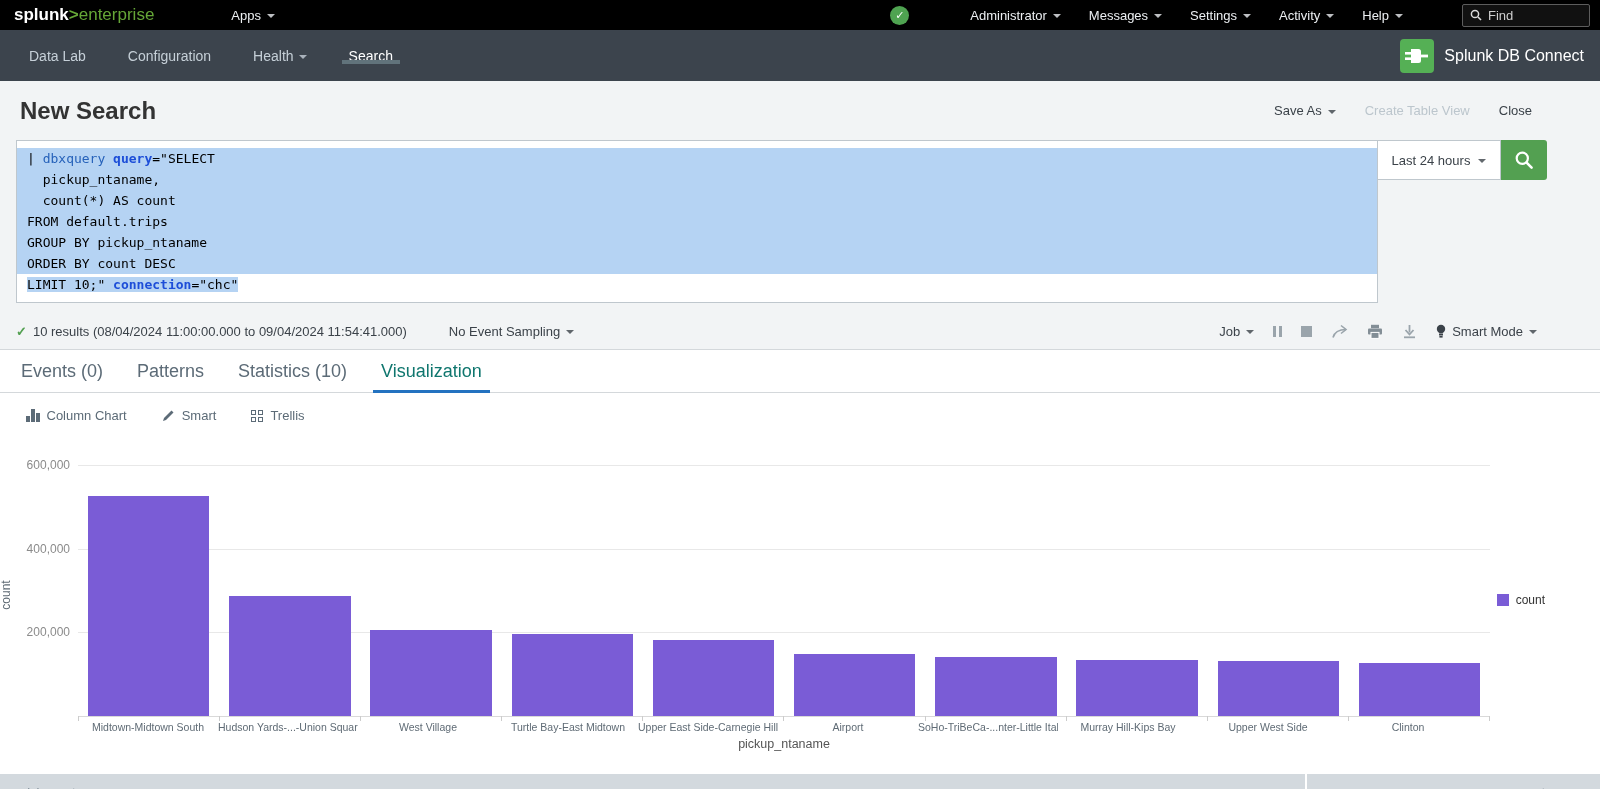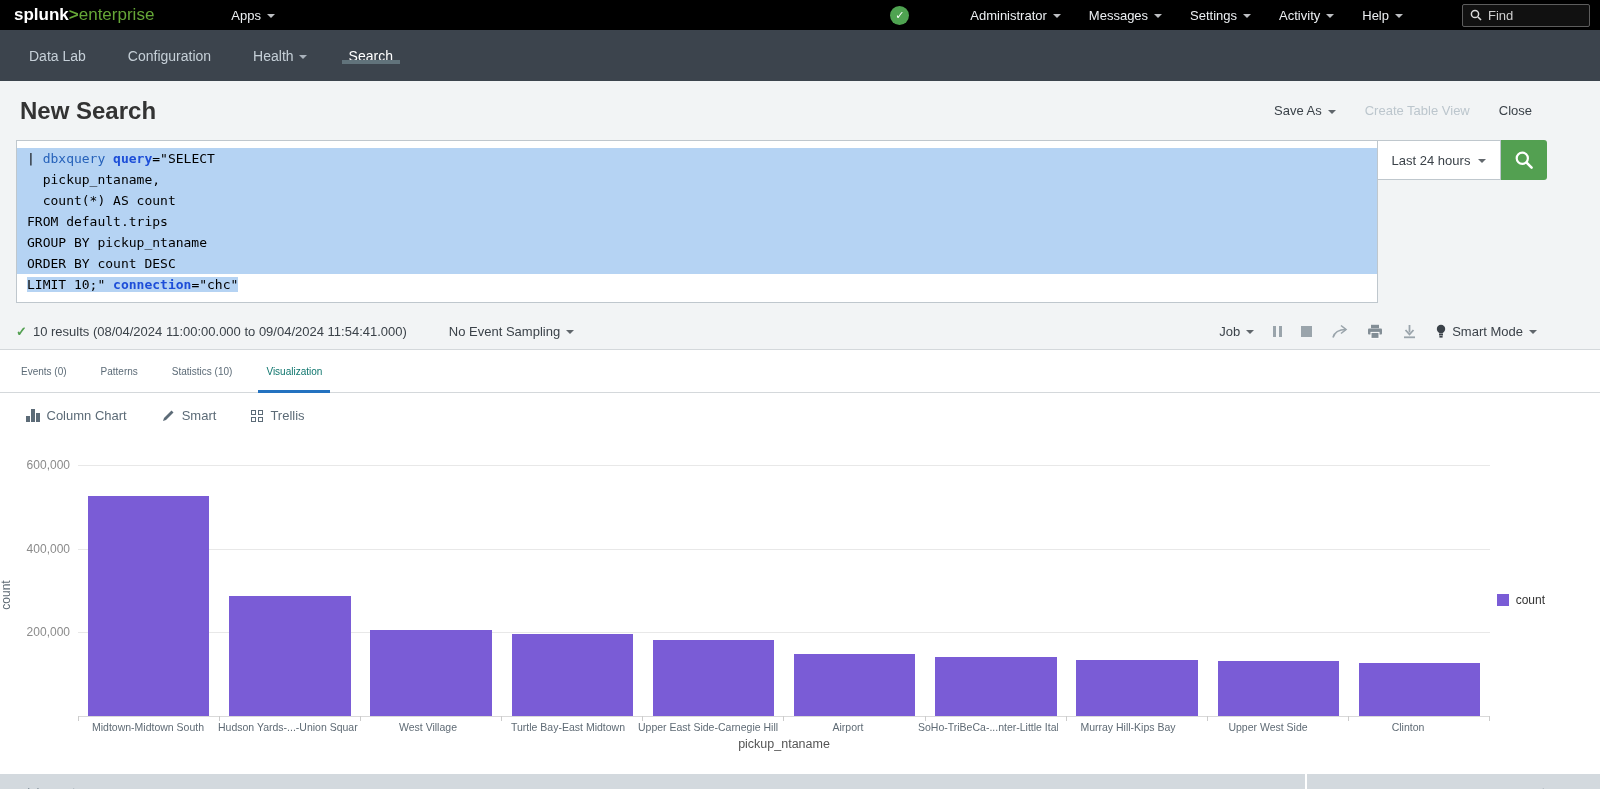--- a/index.html
+++ b/index.html
@@ -53,21 +53,21 @@
   .job-group { margin-left:auto; display:flex; align-items:center; gap:19px; }
   .job-btn { display:flex; align-items:center; gap:6px; cursor:pointer; }
   .ic { display:inline-flex; align-items:center; justify-content:center; cursor:pointer; }
   .ic-pause { gap:3px; } .ic-pause i { display:block; width:3px; height:11px; background:#9aa4ab; }
   .ic-stop { width:11px; height:11px; background:#9aa4ab; }
   .smart { display:flex; align-items:center; gap:6px; cursor:pointer; }
 
   
   .lower { background:#fff; border-top:1px solid #d4d8db; }
   .tabs { display:flex; height:43px; border-bottom:1px solid #d4d8db; padding-left:4px; background:#fff; }
-  .tab { position:relative; display:flex; align-items:center; padding:0 17px; font-size:10px; color:#5c6b77; cursor:pointer; }
+  .tab { position:relative; display:flex; align-items:center; padding:0 17px; font-size:18px; color:#5c6b77; cursor:pointer; }
   .tab.active { color:#0f766e; font-weight:normal; }
   .tab-underline { position:absolute; bottom:-1px; left:9px; right:9px; height:3px; background:#2372c0; }
 
   .viz-toolbar { display:flex; align-items:center; height:45px; padding:0 16px; gap:15px; background:#fff; }
   .viz-btn { display:flex; align-items:center; gap:7px; font-size:13px; color:#5c6b77; padding:0 10px; cursor:pointer; }
   .ic-colchart { display:inline-flex; align-items:flex-end; gap:1.5px; }
   .ic-colchart i { display:block; width:3.5px; background:#5c6b77; }
   .ic-trellis { display:inline-grid; grid-template-columns:5px 5px; grid-gap:2px; }
   .ic-trellis i { display:block; width:5px; height:5px; border:1.4px solid #5c6b77; }
 
@@ -154,20 +154,32 @@
         </div>
         <div class="an-item">
           <span>Health</span>
           <span class="caret"></span>
         </div>
         <div class="an-item active">
           <span>Search</span>
           <div class="an-underline"></div>
         </div>
       </div>
+    <div class="an-right">
+      <span>
+        <svg width="34" height="34" viewBox="0 0 34 34">
+          <rect x="0" y="0" width="34" height="34" rx="4" fill="#55b055"></rect>
+          <rect x="5" y="13" width="6" height="2.6" fill="#fff"></rect>
+          <rect x="5" y="18.4" width="6" height="2.6" fill="#fff"></rect>
+          <path d="M11 10 h7.5 a2.5 2.5 0 0 1 2.5 2.5 v9 a2.5 2.5 0 0 1 -2.5 2.5 H11 z" fill="#fff"></path>
+          <rect x="21" y="15.6" width="7" height="2.8" fill="#fff"></rect>
+        </svg>
+      </span>
+      <span>Splunk DB Connect</span>
+    </div>
   </nav>
 
   <div class="page-header">
     <h1 class="page-title">New Search</h1>
     <div class="ph-action">
       <span>Save As</span>
       <span class="caret"></span>
     </div>
     <div class="ph-action disabled">
       <span>Create Table View</span>

